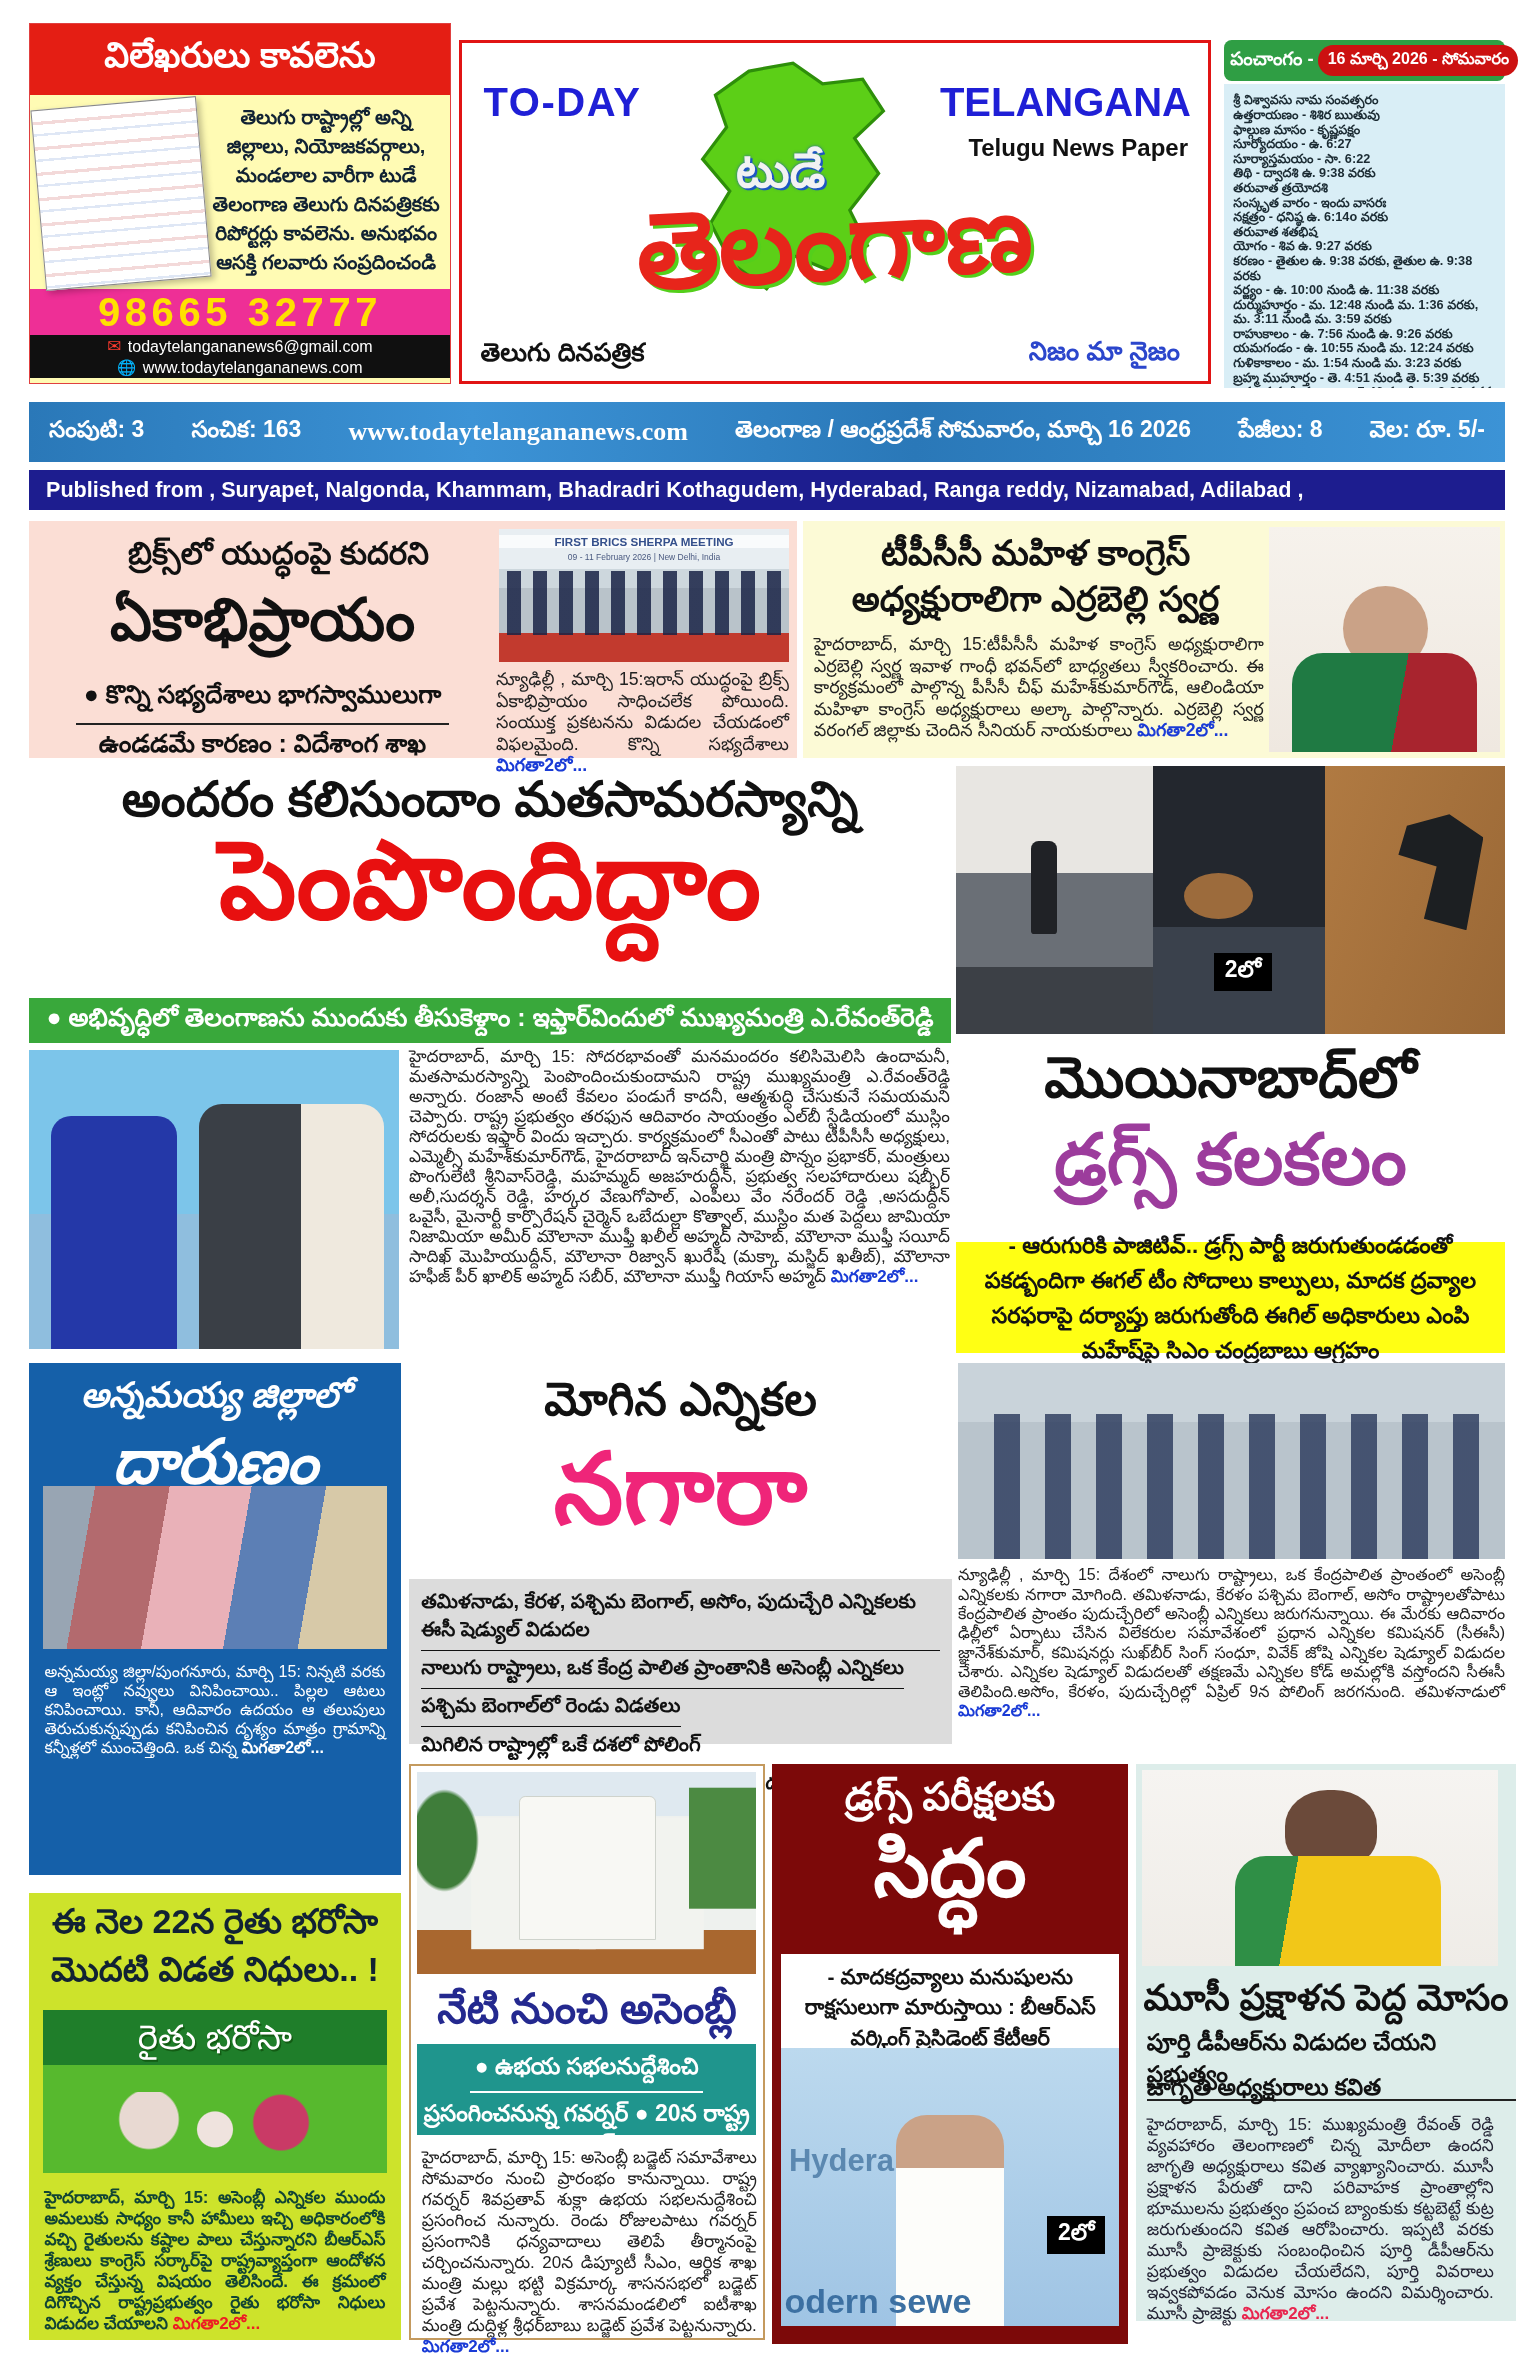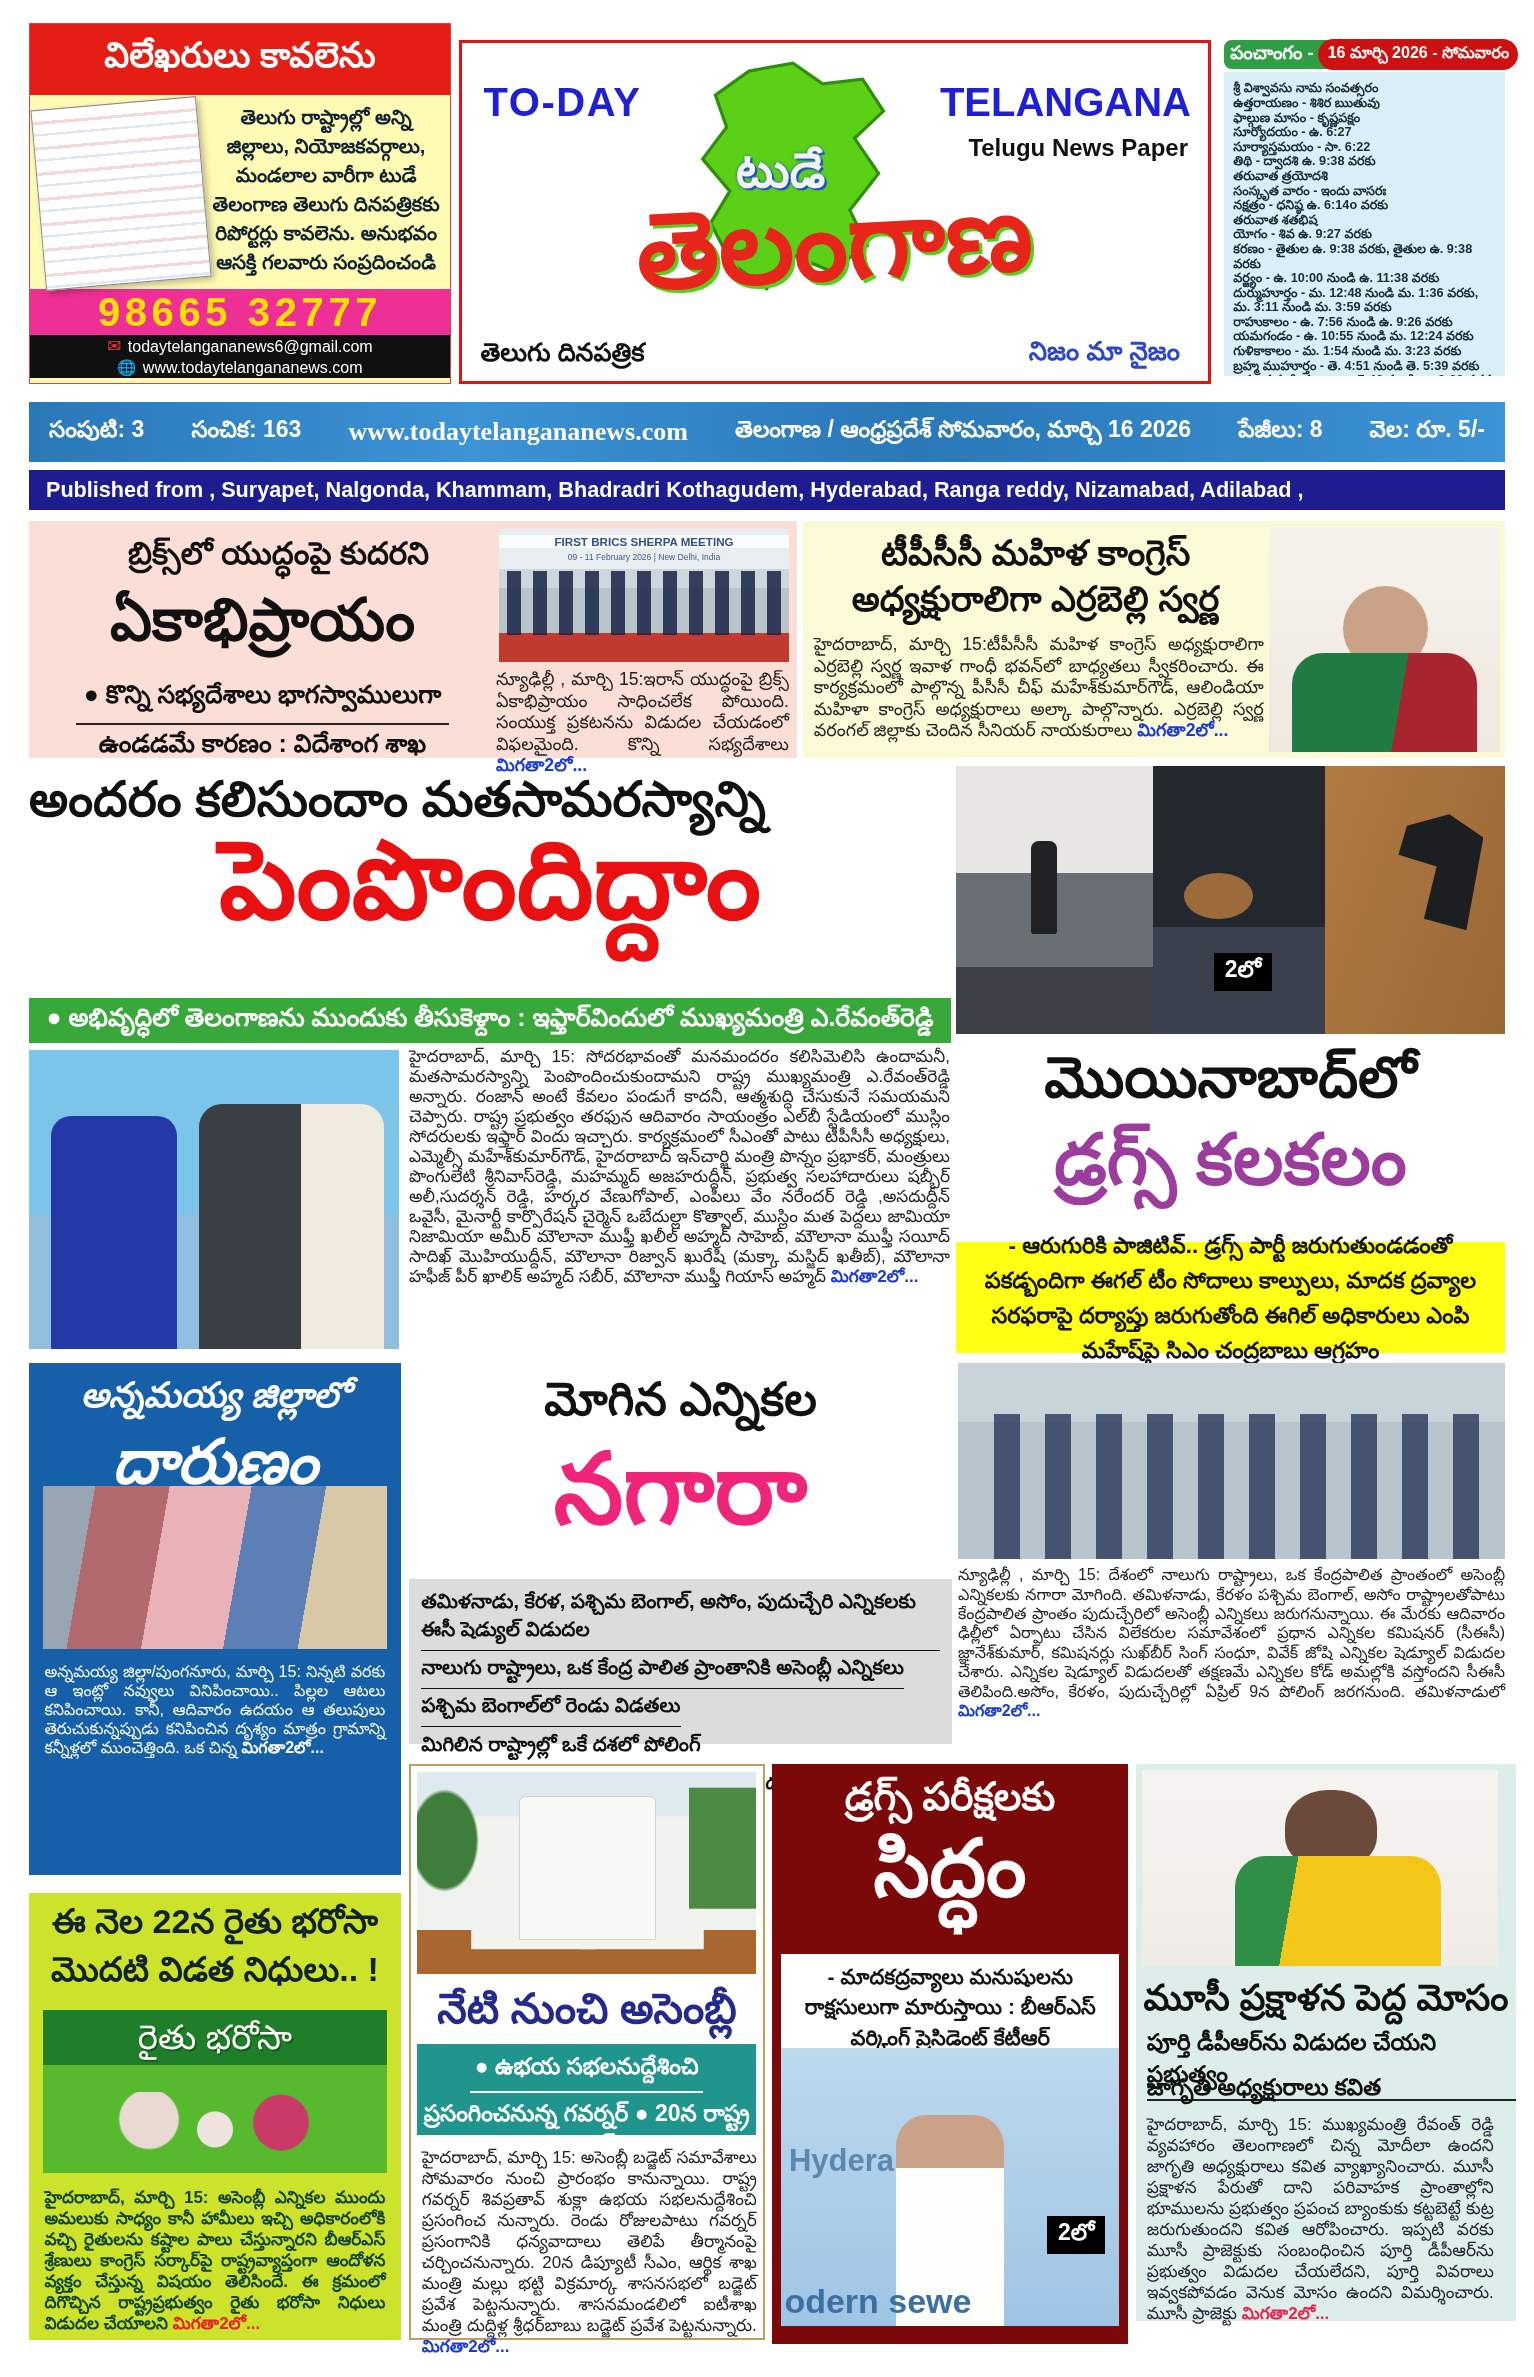--- a/index.html
+++ b/index.html
@@ -26,21 +26,21 @@
   .mh-tg{position:absolute;right:17px;top:37px;font-size:40px;font-weight:900;color:#1f1fd6;}
   .mh-tnp{position:absolute;right:20px;top:91px;font-size:24px;font-weight:900;color:#111;}
   .mh-map{position:absolute;left:231px;top:15.4px;width:208px;height:247px;}
   .mh-maplabel{position:absolute;left:274px;top:100px;font-size:48px;font-weight:900;color:#f2f2f2;text-shadow:0 0 3.1px #1f57c2,2.3px 2.3px 0 #1f57c2;}
   .mh-logo{position:absolute;left:0;right:0;top:139px;text-align:center;font-size:106px;font-weight:900;color:#e7251b;text-shadow:3.1px 3.1px 0 #54cf1b;transform:rotate(-3deg);}
   .mh-tagte{position:absolute;left:18.5px;bottom:7.7px;font-size:25.4px;font-weight:900;color:#111;}
   .mh-motto{position:absolute;right:28px;bottom:7.7px;font-size:26px;font-weight:900;color:#2b46cc;}
 
   
   #panch{position:absolute;left:1224px;top:40px;width:281px;height:345px;}
-  .p-head{height:29px;background:#2f9e44;border-radius:7.7px;display:flex;align-items:center;padding:0 6.2px;gap:4.6px;}
+  .p-head{height:41px;background:#2f9e44;border-radius:7.7px;display:flex;align-items:center;padding:0 6.2px;gap:4.6px;}
   .p-title{color:#fff;font-weight:bold;font-size:18.5px;white-space:nowrap;}
   .p-date{background:#cc1111;color:#fff;font-weight:bold;font-size:16px;border-radius:15.4px;padding:4.6px 9.3px;white-space:nowrap;}
   .p-body{background:#d9eef6;height:304px;margin-top:3.1px;padding:9.3px 9.3px;overflow:hidden;}
   .p-line{font-size:12.7px;font-weight:bold;color:#1b2b33;line-height:14.6px;}
 
   
   #infobar{position:absolute;left:29px;top:402px;width:1476px;height:60px;background:linear-gradient(90deg,#2a78b8,#3c93d6 30%,#2a78b8 60%,#3c93d6);color:#fff;display:flex;align-items:center;justify-content:space-between;padding:0 20px;font-weight:900;font-size:23px;}
   #infobar .url{font-family:"Liberation Serif","DejaVu Serif",serif;font-size:26px;font-weight:bold;}
   #pubbar{position:absolute;left:29px;top:470px;width:1476px;height:40px;background:#1d1d8f;color:#fff;font-weight:bold;font-size:21.6px;display:flex;align-items:center;padding:0 17px;}
 
@@ -64,21 +64,21 @@
 
   #tpcc{position:absolute;left:803px;top:521px;width:702px;height:237px;background:#fcfad6;}
   .t-heads{position:absolute;left:4.6px;top:9.3px;width:456px;text-align:center;}
   .t-h1,.t-h2{font-size:35px;font-weight:900;color:#111;line-height:1.32;}
   .t-body{position:absolute;left:10.8px;top:113px;width:450px;font-size:17.7px;line-height:21.6px;color:#222;text-align:justify;}
   .t-photo{position:absolute;right:4.6px;top:6.2px;width:231px;height:225px;background:linear-gradient(#f6f2ec,#efe8e0);overflow:hidden;}
   .t-photo::before{content:"";position:absolute;left:50%;top:26%;width:85px;height:85px;margin-left:-42px;border-radius:50%;background:#caa287;}
   .t-photo::after{content:"";position:absolute;left:50%;top:56%;width:185px;height:154px;margin-left:-93px;border-radius:31px 31px 0 0;background:linear-gradient(100deg,#1f7a43 0 55%,#a8242e 55% 100%);}
 
   
-  .m-kicker{position:absolute;left:29px;top:771px;width:922px;text-align:left;font-size:49px;font-weight:900;color:#111;}
+  .m-kicker{position:absolute;left:29px;top:771px;width:922px;text-align:center;font-size:49px;font-weight:900;color:#111;}
   .m-head{position:absolute;left:29px;top:826px;width:922px;text-align:center;font-size:109px;font-weight:900;color:#e81010;line-height:1.0;}
   .m-strap{position:absolute;left:29px;top:998px;width:922px;height:45px;background:#39a83b;color:#fff;font-weight:bold;font-size:25px;display:flex;align-items:center;justify-content:center;}
   .m-photo{position:absolute;left:29px;top:1050px;width:370px;height:299px;background:linear-gradient(#7cc5ea 0 55%,#8fbede 55% 100%);overflow:hidden;}
   .m-photo::before{content:"";position:absolute;left:6%;top:22%;width:34%;height:82%;background:#2438a8;border-radius:20px 20px 0 0;}
   .m-photo::after{content:"";position:absolute;left:46%;top:18%;width:50%;height:86%;background:linear-gradient(90deg,#3a3f46 0 55%,#efe9de 55% 100%);border-radius:23px 23px 0 0;}
   .m-body{position:absolute;left:409px;top:1047px;width:541px;font-size:17px;line-height:20px;color:#222;text-align:justify;}
 
   
   #moin{position:absolute;left:956px;top:766px;width:549px;height:587px;}
   .mo-photos{position:relative;display:flex;width:100%;height:268px;}

